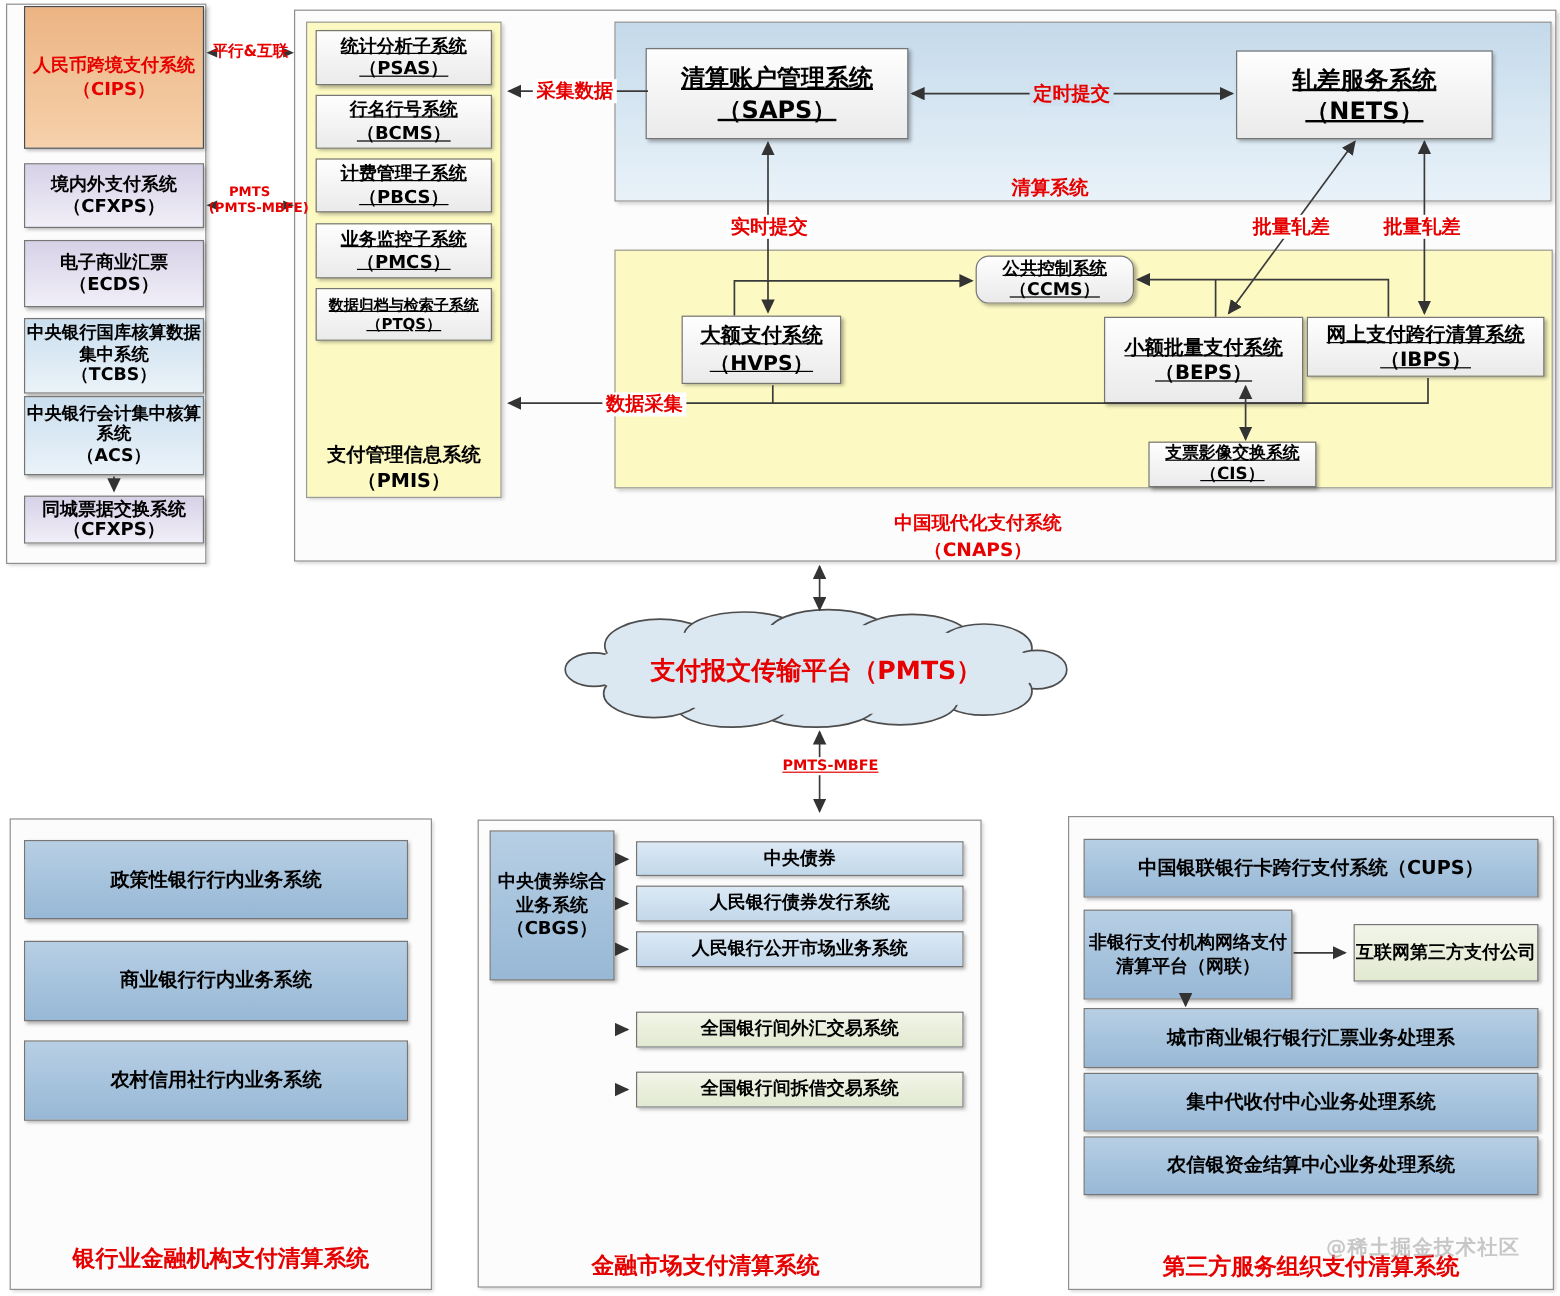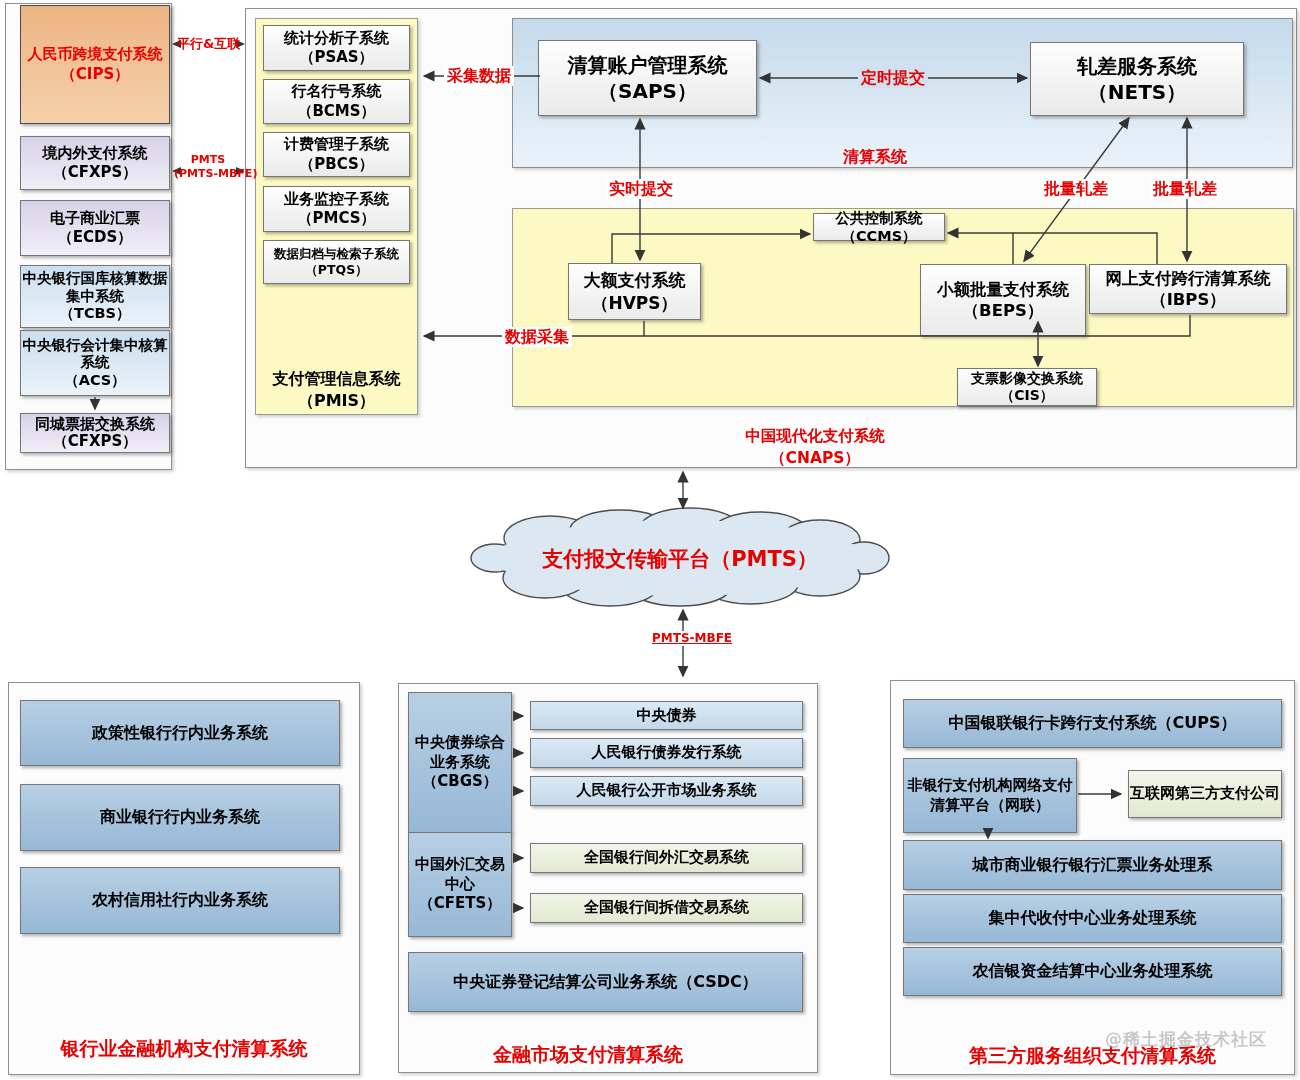--- a/index.html
+++ b/index.html
@@ -6,21 +6,21 @@
   #canvas{position:relative;width:1300px;height:1080px;background:#ffffff;
           font-family:"DejaVu Sans",sans-serif;overflow:hidden;}
   .panel{position:absolute;box-sizing:border-box;border:1px solid #8f8f8f;
          background:#fcfcfc;box-shadow:2px 2px 3px rgba(0,0,0,.18);}
   .panel.yellow{background:#fcf9c3;border-color:#9a9a9a;}
   .panel.blue{background:linear-gradient(180deg,#c4d9ea 0%,#d9e8f3 55%,#e9f2f9 100%);}
   .box{position:absolute;box-sizing:border-box;border:1px solid #767676;
        display:flex;flex-direction:column;align-items:center;justify-content:center;
        text-align:center;font-weight:bold;color:#000;line-height:1.3;
        box-shadow:2px 2px 3px rgba(0,0,0,.30);z-index:2;}
-  .white{background:linear-gradient(180deg,#fefefe 0%,#eaeaea 100%);}
+  .white{background:linear-gradient(180deg,#fefefe 0%,#eaeaea 100%);text-decoration:underline;}
   .orange{background:linear-gradient(180deg,#ecb483 0%,#f6d1ab 100%);}
   .lav{background:linear-gradient(180deg,#d7d1e7 0%,#f1eff8 100%);}
   .lblue{background:linear-gradient(180deg,#cadeee 0%,#ebf3f9 100%);}
   .steel{background:linear-gradient(180deg,#b7cfe4 0%,#97b8d6 100%);}
   .targetblue{background:linear-gradient(180deg,#dce9f5 0%,#c2d8ea 100%);}
   .lgreen{background:linear-gradient(180deg,#f2f5e8 0%,#e2e9d1 100%);}
   .red{color:#e60000;}
   .rlabel{position:absolute;color:#e60000;font-weight:bold;text-align:center;
           line-height:1.25;white-space:nowrap;z-index:6;}
   .halo{background:#ffffff;padding:0 3px;}
@@ -120,21 +120,21 @@
 
   <div class="rlabel halo" style="left:444px;top:66px;font-size:16px;">采集数据</div>
   <div class="rlabel bluehalo" style="left:858px;top:68px;font-size:16px;">定时提交</div>
   <div class="rlabel halo" style="left:606px;top:179px;font-size:16px;">实时提交</div>
   <div class="rlabel halo" style="left:1041px;top:179px;font-size:16px;">批量轧差</div>
   <div class="rlabel halo" style="left:1150px;top:179px;font-size:16px;">批量轧差</div>
   <div class="rlabel halo" style="left:502px;top:327px;font-size:16px;">数据采集</div>
 
   <div class="panel yellow" style="left:512px;top:208px;width:782px;height:199px;"></div>
 
-  <div class="box white" style="left:813px;top:213px;width:132px;height:28px;font-size:14.5px;line-height:1.25;">
+  <div class="box white" style="left:813px;top:213px;width:132px;height:40px;font-size:14.5px;line-height:1.25;border-radius:11px;">
     <span>公共控制系统</span>
     <span>（CCMS）</span>
   </div>
   <div class="box white" style="left:568px;top:263px;width:133px;height:57px;font-size:17px;">
     <span>大额支付系统</span>
     <span>（HVPS）</span>
   </div>
   <div class="box white" style="left:920px;top:264px;width:166px;height:72px;font-size:16.5px;">
     <span>小额批量支付系统</span>
     <span>（BEPS）</span>
@@ -180,45 +180,38 @@
   </div>
   <div class="box steel" style="left:20px;top:784px;width:320px;height:67px;font-size:16px;">
     <span>商业银行行内业务系统</span>
   </div>
   <div class="box steel" style="left:20px;top:867px;width:320px;height:67px;font-size:16px;">
     <span>农村信用社行内业务系统</span>
   </div>
   <div class="title" style="left:8px;top:1036px;width:352px;">银行业金融机构支付清算系统</div>
 
   <div class="panel" style="left:398px;top:683px;width:420px;height:390px;"></div>
-  <div class="box steel" style="left:408px;top:692px;width:104px;height:141px;font-size:15px;">
+  <div class="box steel" style="left:408px;top:692px;width:104px;height:125px;font-size:15px;">
     <span>中央债券综合业务系统</span>
     <span>（CBGS）</span>
   </div>
   <div class="box targetblue" style="left:530px;top:701px;width:273px;height:29px;font-size:15px;">
     <span>中央债券</span>
   </div>
   <div class="box targetblue" style="left:530px;top:738px;width:273px;height:30px;font-size:15px;">
     <span>人民银行债券发行系统</span>
   </div>
   <div class="box targetblue" style="left:530px;top:776px;width:273px;height:30px;font-size:15px;">
     <span>人民银行公开市场业务系统</span>
   </div>
-  <div class="box steel" style="left:408px;top:832px;width:104px;height:105px;font-size:15px;">
-    <span>中国外汇交易中心</span>
-    <span>（CFETS）</span>
-  </div>
   <div class="box lgreen" style="left:530px;top:843px;width:273px;height:30px;font-size:15px;">
     <span>全国银行间外汇交易系统</span>
   </div>
   <div class="box lgreen" style="left:530px;top:893px;width:273px;height:30px;font-size:15px;">
     <span>全国银行间拆借交易系统</span>
-  </div>
-  <div class="box steel" style="left:408px;top:952px;width:395px;height:60px;font-size:16px;">
-    <span>中央证券登记结算公司业务系统（CSDC）</span>
   </div>
   <div class="title" style="left:418px;top:1042px;width:340px;">金融市场支付清算系统</div>
 
   <div class="panel" style="left:890px;top:680px;width:405px;height:395px;"></div>
   <div class="box steel" style="left:903px;top:699px;width:379px;height:49px;font-size:16px;">
     <span>中国银联银行卡跨行支付系统（CUPS）</span>
   </div>
   <div class="box steel" style="left:903px;top:758px;width:174px;height:75px;font-size:15px;">
     <span>非银行支付机构网络支付清算平台（网联）</span>
   </div>

